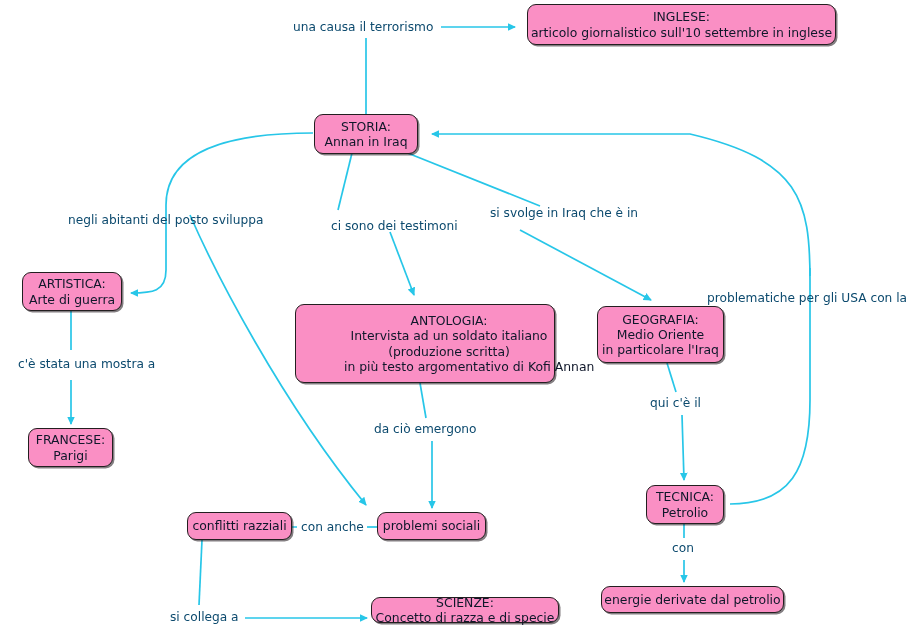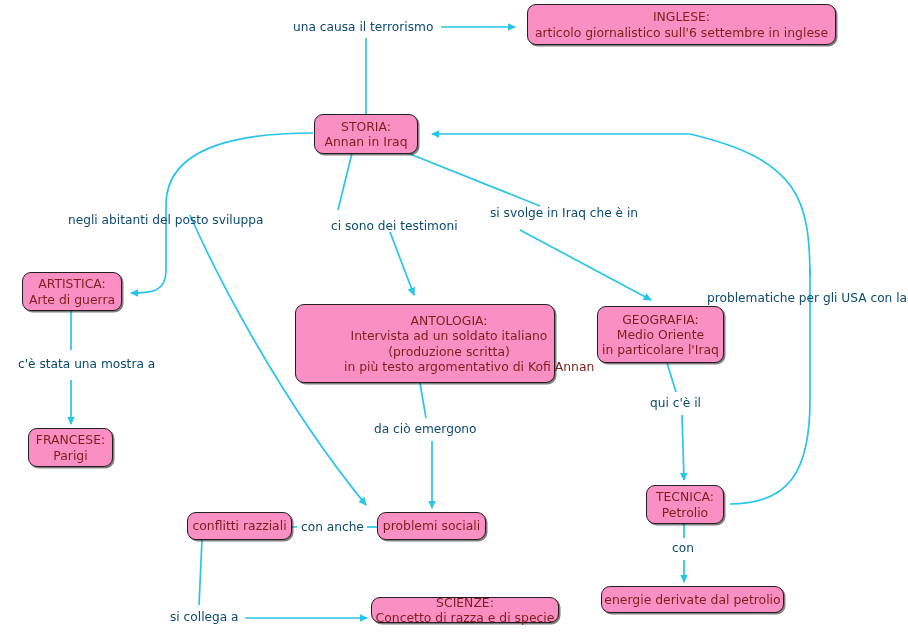--- a/index.html
+++ b/index.html
@@ -27,21 +27,21 @@
     width: 908px;
     height: 642px;
     pointer-events: none;
   }
   .node {
     position: absolute;
     box-sizing: border-box;
     background: #fa8fc4;
     border: 1.6px solid #231f20;
     border-radius: 9px;
-    color: #7f1d1d;
+    color: #0f172a;
     font-family: "DejaVu Sans", sans-serif;
     font-size: 12.4px;
     line-height: 15.2px;
     text-align: center;
     display: flex;
     flex-direction: column;
     align-items: center;
     justify-content: center;
     box-shadow: 1.5px 1.5px 0 rgba(30,20,25,0.55);
     white-space: nowrap;
@@ -106,21 +106,21 @@
 
       <path d="M202,540 L199,605"></path>
       <path d="M245,618 L367,618" marker-end="url(#arrow)"></path>
 
       <path d="M810,268 L810,276"></path>
     </g>
   </svg>
 
   <div class="node" style="left:527px; top:4px; width:309px; height:41px;">
     <span class="line">INGLESE:</span>
-    <span class="line">articolo giornalistico sull'6 settembre in inglese</span>
+    <span class="line">articolo giornalistico sull'10 settembre in inglese</span>
   </div>
 
   <div class="node" style="left:314px; top:114px; width:104px; height:40px;">
     <span class="line">STORIA:</span>
     <span class="line">Annan in Iraq</span>
   </div>
 
   <div class="node" style="left:22px; top:272px; width:100px; height:39px;">
     <span class="line">ARTISTICA:</span>
     <span class="line">Arte di guerra</span>

